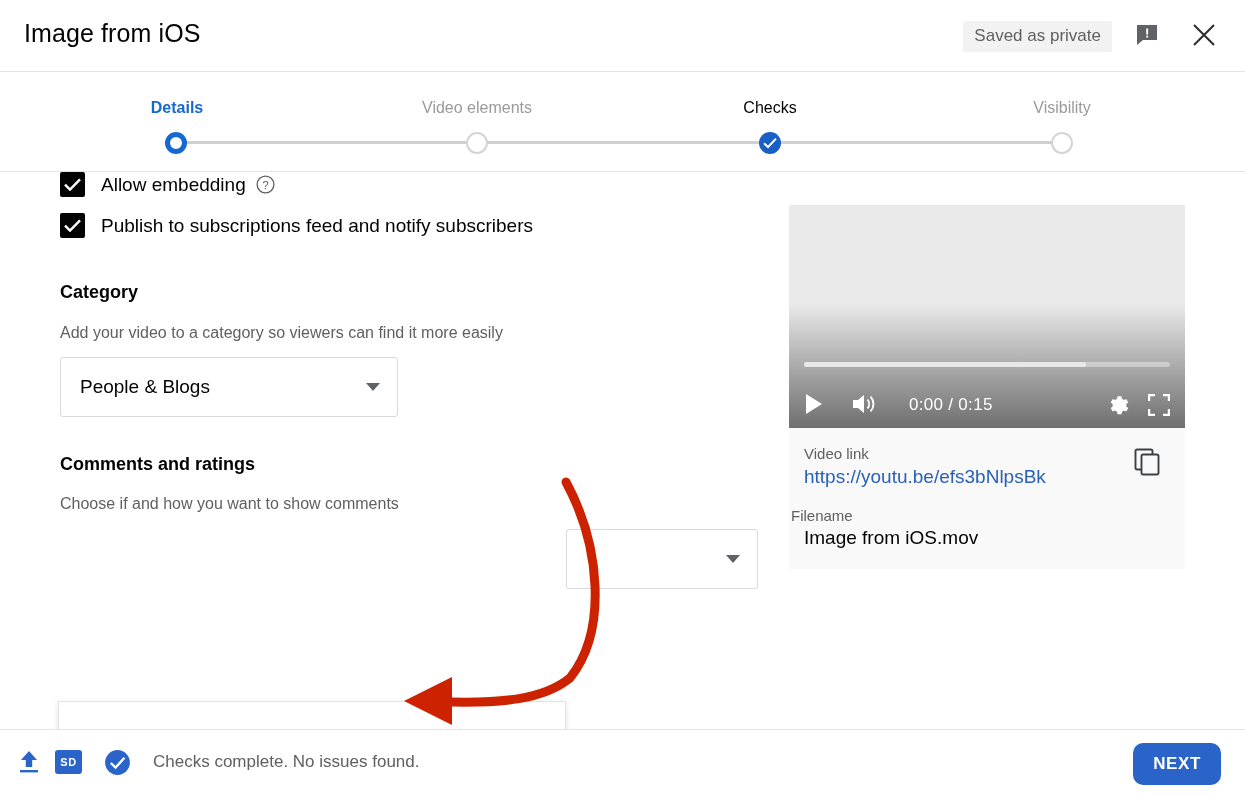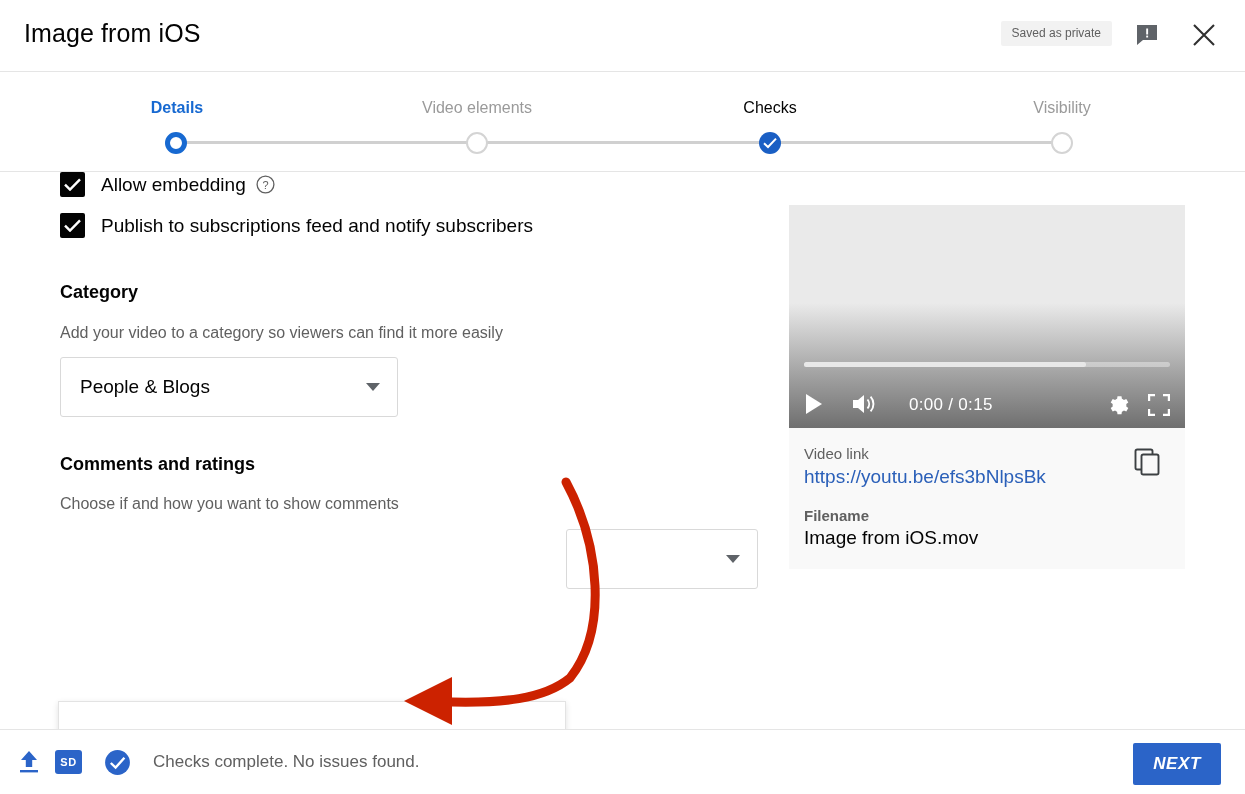--- a/index.html
+++ b/index.html
@@ -16,21 +16,21 @@
     position: absolute; left: 0; top: 0; width: 1245px; height: 72px;
     border-bottom: 1px solid #e5e5e5; background: #fff;
   }
   .dlg-title {
     position: absolute; left: 24px; top: 19px;
     font-size: 25px; color: #030303; letter-spacing: .1px;
   }
   .saved-badge {
     position: absolute; right: 133px; top: 21px;
     background: #f2f2f2; color: #606060;
-    font-size: 12px; padding: 5px 11px 6px 11px; border-radius: 2px;
+    font-size: 17px; padding: 5px 11px 6px 11px; border-radius: 2px;
     white-space: nowrap;
   }
   .feedback-icon {
     position: absolute; right: 85px; top: 22px;
     width: 26px; height: 26px; cursor: pointer;
   }
   .close-icon {
     position: absolute; right: 26px; top: 20px;
     width: 30px; height: 30px; cursor: pointer;
   }
@@ -130,44 +130,44 @@
   .ptime {
     position: absolute; left: 120px; top: 190px; color: #fff;
     font-size: 17px; letter-spacing: .3px; white-space: nowrap;
   }
 
   .meta { width: 396px; background: #f9f9f9; padding: 17px 0 20px 0; position: relative; }
   .meta-lbl { font-size: 15px; color: #606060; margin-left: 15px; }
   .meta-link { display: block; margin: 3px 0 0 15px; font-size: 19px; color: #2b60b9;
     text-decoration: none; cursor: pointer; }
   .meta-val { display: block; margin: 3px 0 0 15px; font-size: 19px; color: #030303; }
-  .meta-lbl2 { font-size: 15px; color: #606060; margin: 19px 0 0 15px; display: block; font-weight: bold; }
+  .meta-lbl2 { font-size: 15px; color: #606060; margin: 19px 0 0 2px; display: block; }
   .copy-icon { position: absolute; right: 23px; top: 19px; width: 29px; height: 29px; cursor: pointer; }
 
   
   .footer {
     position: absolute; left: 0; bottom: 0; width: 1245px; height: 65px;
     border-top: 1px solid #e5e5e5; background: #fff;
   }
   .f-up { position: absolute; left: 16px; top: 19px; width: 26px; height: 26px; cursor: pointer; }
   .sd-badge {
     position: absolute; left: 55px; top: 20px; width: 27px; height: 24px;
     background: #2b64c8; border-radius: 3px; color: #fff; font-size: 11px;
     font-weight: bold; text-align: center; line-height: 24px; letter-spacing: .5px;
   }
   .f-check { position: absolute; left: 104px; top: 19px; width: 27px; height: 27px; }
   .f-status {
     position: absolute; left: 153px; top: 22px; font-size: 17px; color: #606060;
     white-space: nowrap;
   }
   .next-btn {
     position: absolute; right: 24px; top: 13px; width: 88px; height: 42px;
-    background: #2b64c8; color: #fff; border: none; border-radius: 2px;
+    background: #2b64c8; color: #fff; border: none; border-radius: 10px;
     font-size: 17px; font-weight: bold; font-family: "Liberation Sans", sans-serif;
-    letter-spacing: .6px; cursor: pointer; font-style: italic;
+    letter-spacing: .6px; cursor: pointer;
   }
 
   
   .arrow-layer { position: absolute; left: 0; top: 0; width: 1245px; height: 794px;
     pointer-events: none; z-index: 50; }
 </style>
 </head>
 <body>
 
 <div id="app">

